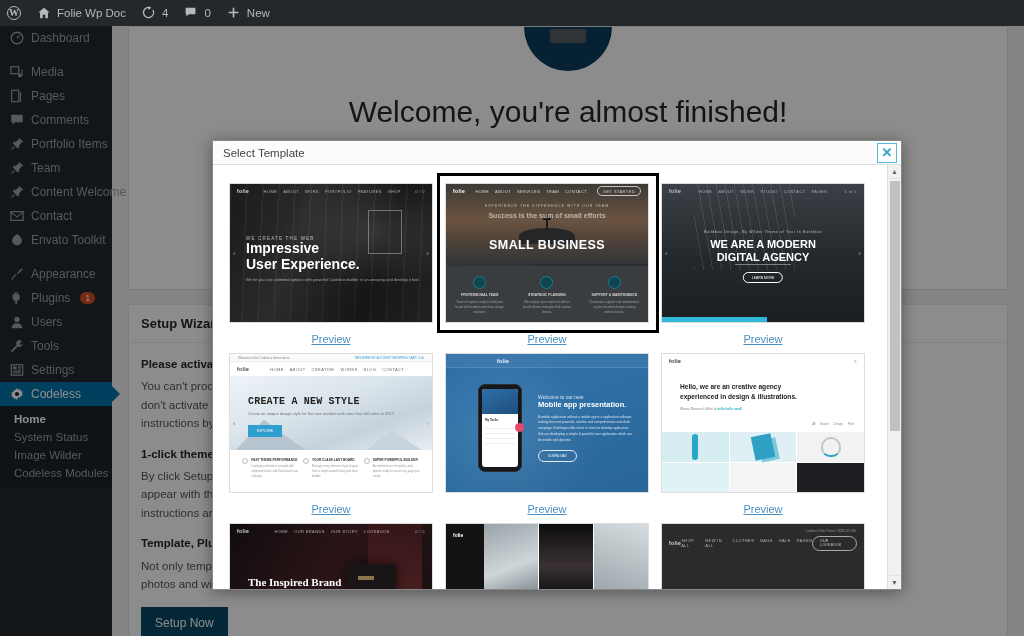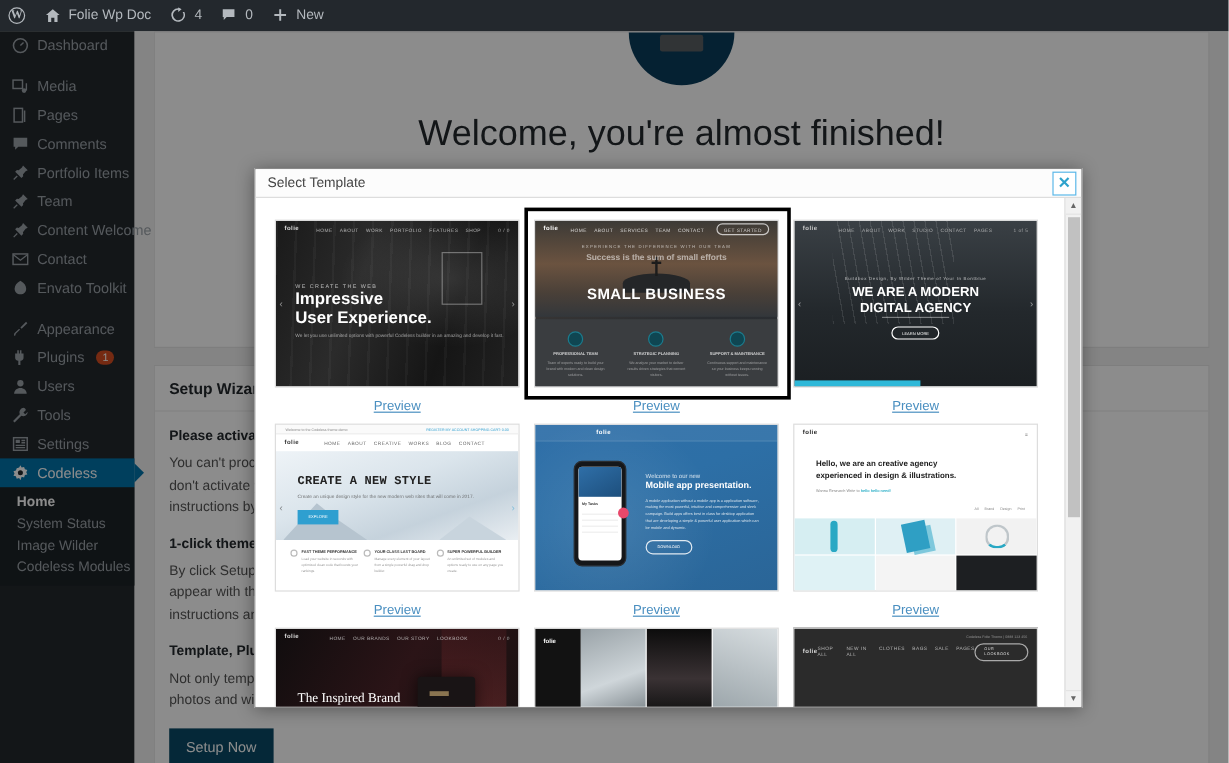--- a/index.html
+++ b/index.html
@@ -230,21 +230,21 @@
   .t6 .g3 { background:#f2f2f2; display:flex; align-items:center; justify-content:center; }
   .t6 .head { width:20px; height:20px; border:2.5px solid #bfc6ca; border-radius:50% 50% 45% 45%; border-bottom-color:#29a8c4; }
   .t6 .g4 { background:#dff2f5; }
   .t6 .g5 { background:#f4f4f4; }
   .t6 .g6 { background:#1d1f22; }
 
   
   .t7 { background: linear-gradient(120deg,#100d0e 0%, #2b1417 45%, #14100f 100%); color:#fff; }
   .t7 .mini-nav { color:#ddd; }
   .t7 .body { position:absolute; left:18px; top:52px; }
-  .t7 .hero-title { font-family:"Liberation Serif", serif; font-size:11px; font-weight:normal;text-align:right; }
+  .t7 .hero-title { font-family:"Liberation Serif", serif; font-size:11px; font-weight:bold;text-align:right; }
   .t7 .bag { position:absolute; right:36px; top:40px; width:48px; height:34px; background:#191415; border-radius:3px; box-shadow: 0 0 12px rgba(0,0,0,.6);}
   .t7 .bag::after { content:""; position:absolute; left:10px; top:12px; width:16px; height:4px; background:#8a7450; }
   .t7 .red { position:absolute; right:10px; top:0; bottom:0; width:54px; background:linear-gradient(180deg,#42191c,#6d2a2c,#33181a); opacity:.55; }
 
   
   .t8 { background:#fff; }
   .t8 .lrail { position:absolute; left:0; top:0; bottom:0; width:38px; background:#121212; }
   .t8 .lrail .lg { color:#fff; font-size:5px; font-weight:bold; padding:8px 0 0 7px; }
   .t8 .g { position:absolute; left:38px; right:0; top:0; bottom:0; display:grid; grid-template-columns: repeat(3, 1fr); grid-template-rows: repeat(2, 1fr); gap:1px; }
   .t8 .p1 { background: linear-gradient(160deg,#9aa3a8,#cfd6da 60%,#7f888d); }

